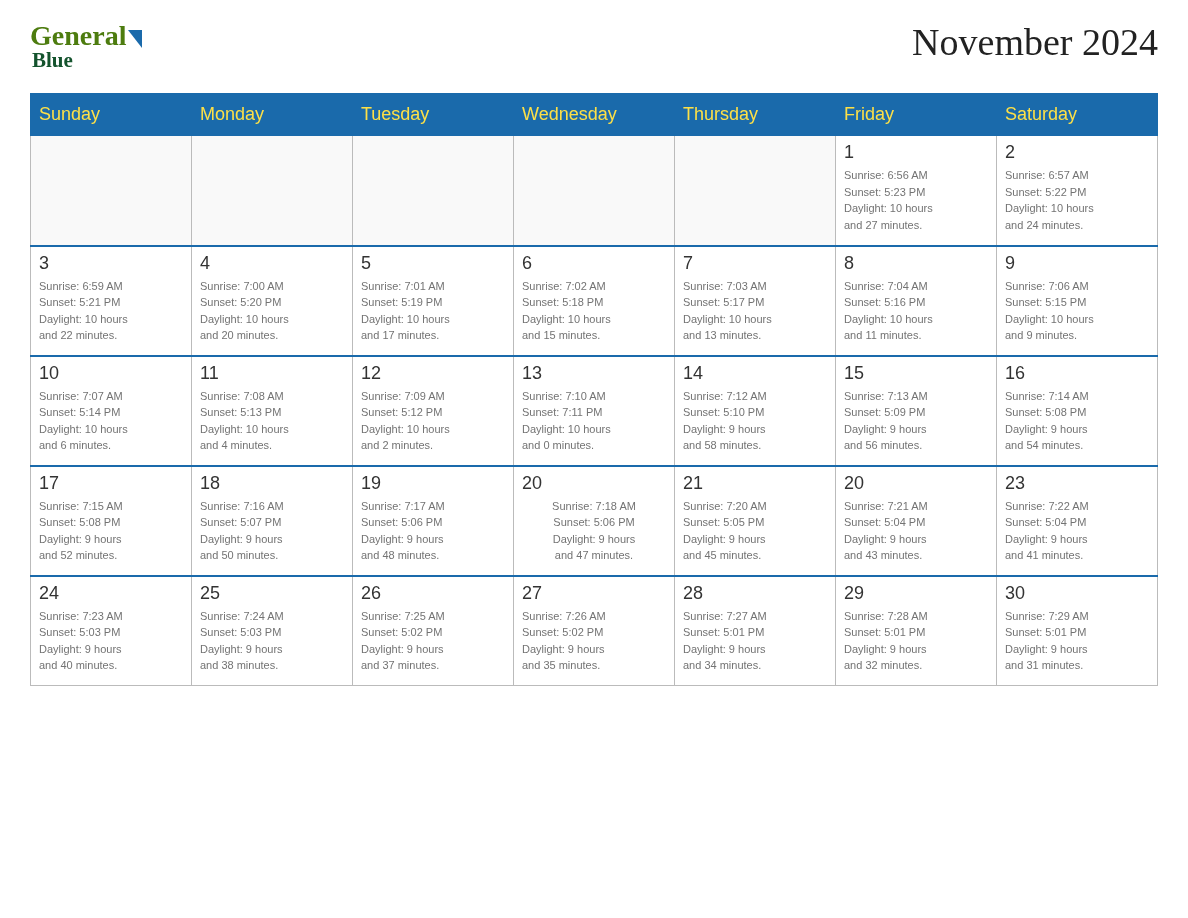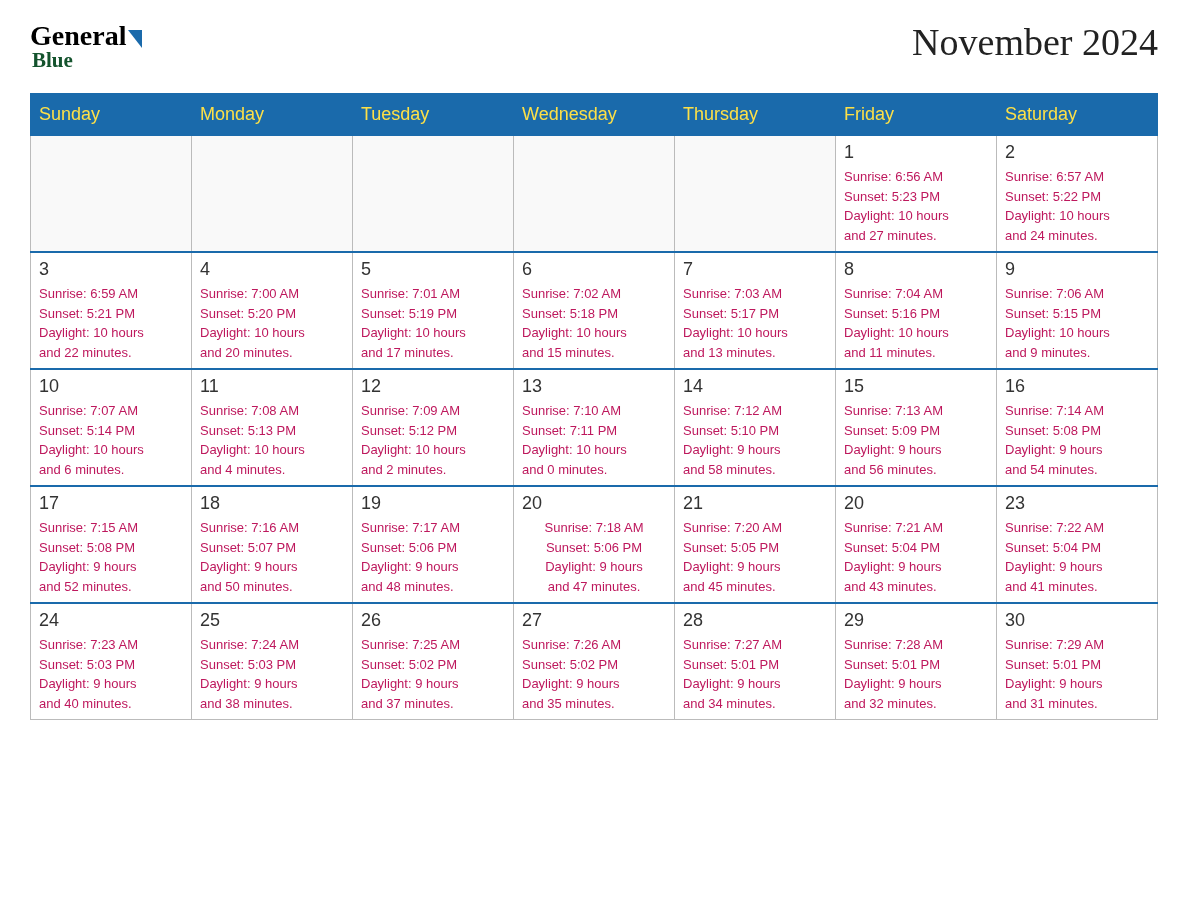--- a/index.html
+++ b/index.html
@@ -21,21 +21,21 @@
       flex-direction: column;
       align-items: flex-start;
     }
     .logo-top {
       display: flex;
       align-items: center;
     }
     .logo-general {
       font-size: 28px;
       font-weight: bold;
-      color: #000000;
+      color: #4d7c0f;
       font-family: Georgia, serif;
     }
     .logo-arrow {
       width: 0;
       height: 0;
       border-left: 14px solid transparent;
       border-right: 0px solid transparent;
       border-top: 18px solid #1a6aab;
       margin-left: 2px;
       margin-top: 6px;
@@ -86,23 +86,23 @@
       color: #333;
       height: 110px;
     }
     .day-number {
       font-size: 18px;
       color: #333;
       display: block;
       margin-bottom: 4px;
     }
     .day-info {
-      font-size: 13px;
+      font-size: 11px;
       line-height: 1.5;
-      color: #be185d;
+      color: #737373;
     }
     .empty-cell {
       background: #f9f9f9;
     }
     .row-divider td {
       border-top: 2px solid #1a6aab;
     }
   </style>
 </head>
 <body>

